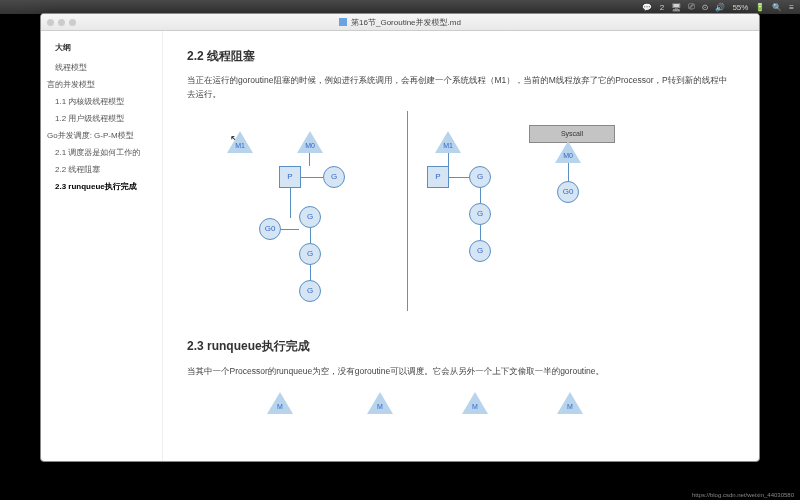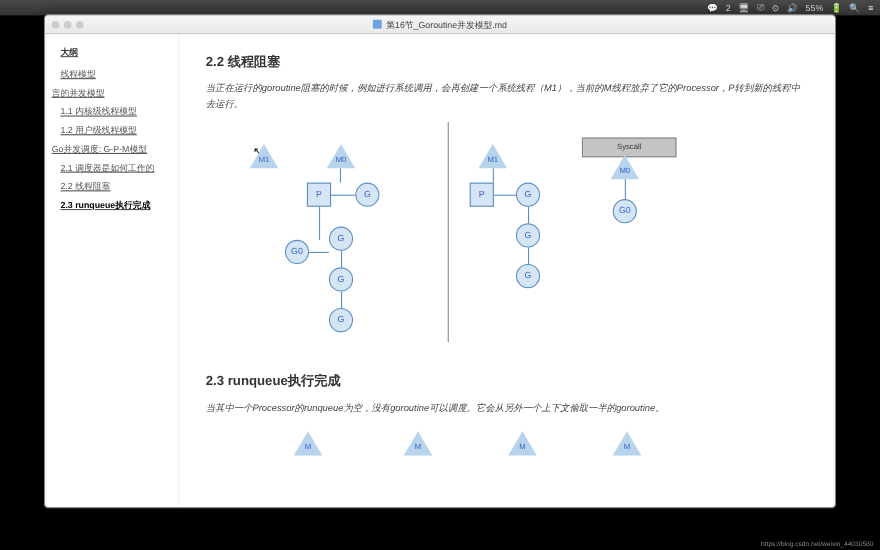--- a/index.html
+++ b/index.html
@@ -7,28 +7,28 @@
 .menubar { height:14px; background:linear-gradient(#4a4a4a,#333); display:flex; align-items:center; color:#ddd; font-size:8px; padding:0 6px; }
 .menubar .left { display:flex; gap:9px; }
 .menubar .right { margin-left:auto; display:flex; gap:7px; align-items:center; }
 .menubar .logo { font-size:9px; }
 .window { position:absolute; left:40px; top:13px; width:720px; height:449px; background:#fff; border:1px solid #888; border-radius:4px; box-shadow:0 5px 20px rgba(0,0,0,.4); display:flex; flex-direction:column; overflow:hidden; }
 .titlebar { height:17px; background:linear-gradient(#f6f6f6,#e8e8e8); border-bottom:1px solid #ccc; display:flex; align-items:center; justify-content:center; font-size:8px; color:#444; position:relative; }
 .dots { position:absolute; left:6px; display:flex; gap:4px; }
 .dot { width:7px; height:7px; border-radius:50%; background:#ccc; }
 .docicon { width:8px; height:8px; background:#6aa3e0; margin-right:4px; }
 .body { flex:1; display:flex; overflow:hidden; }
-.sidebar { width:122px; border-right:1px solid #eee; padding:8px 0; font-size:8px; color:#555; overflow:hidden;text-decoration:underline; }
+.sidebar { width:122px; border-right:1px solid #eee; padding:8px 0; font-size:8px; color:#555; overflow:hidden; }
 .sidebar h4 { font-size:8px; font-weight:600; color:#333; padding:3px 14px 6px; }
 .sidebar .item { padding:3px 8px 3px 6px; cursor:pointer; white-space:nowrap; overflow:hidden; }
 .sidebar .item.l1 { padding-left:14px; }
 .sidebar .item.active { font-weight:700; color:#000; }
 .content { flex:1; padding:10px 24px; overflow-y:auto; font-size:9px; color:#333; line-height:1.6; }
 .content h3 { font-size:12px; font-weight:700; margin:6px 0 8px; }
-.content p { font-size:8.5px; color:#444; margin-bottom:10px;font-style:italic; }
+.content p { font-size:8.5px; color:#444; margin-bottom:10px; }
 .diagram { position:relative; height:210px; margin:6px 0 16px; }
 .vline { position:absolute; left:220px; top:0; width:1px; height:200px; background:#888; }
 .tri { position:absolute; width:0; height:0; border-left:13px solid transparent; border-right:13px solid transparent; border-bottom:22px solid #b8d4ec; }
 .tri::after { content:attr(data-label); position:absolute; left:-9px; top:9px; width:18px; text-align:center; font-size:7px; color:#36c; }
 .sq { position:absolute; width:22px; height:22px; background:#d6e5f3; border:1.5px solid #5a8fc4; display:flex; align-items:center; justify-content:center; font-size:8px; color:#36c; }
 .circ { position:absolute; width:22px; height:22px; border-radius:50%; background:#d6e5f3; border:1.5px solid #5a8fc4; display:flex; align-items:center; justify-content:center; font-size:8px; color:#36c; }
 .box { position:absolute; background:#c4c4c4; border:1px solid #888; font-size:7px; color:#333; padding:2px 10px; }
 .line { position:absolute; background:#5a8fc4; }
 .cursor { position:absolute; font-size:10px; color:#000; }
 .diagram2 { position:relative; height:40px; }

